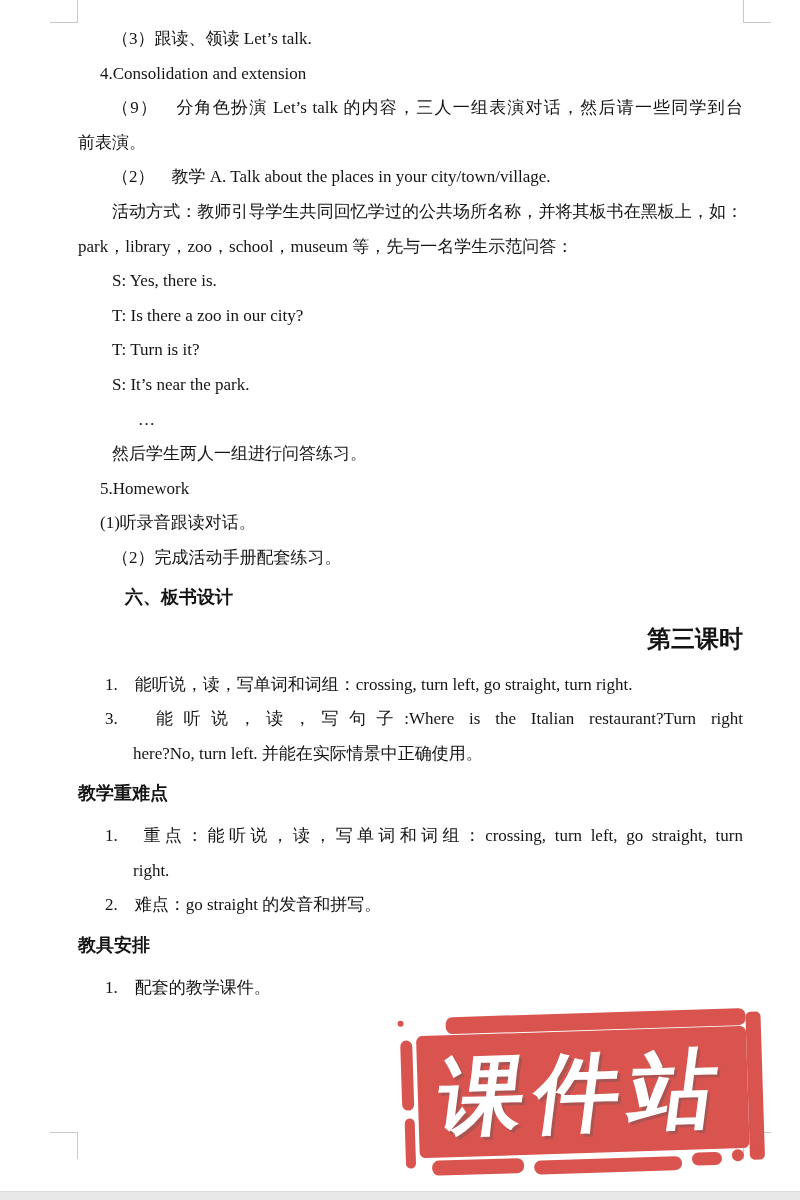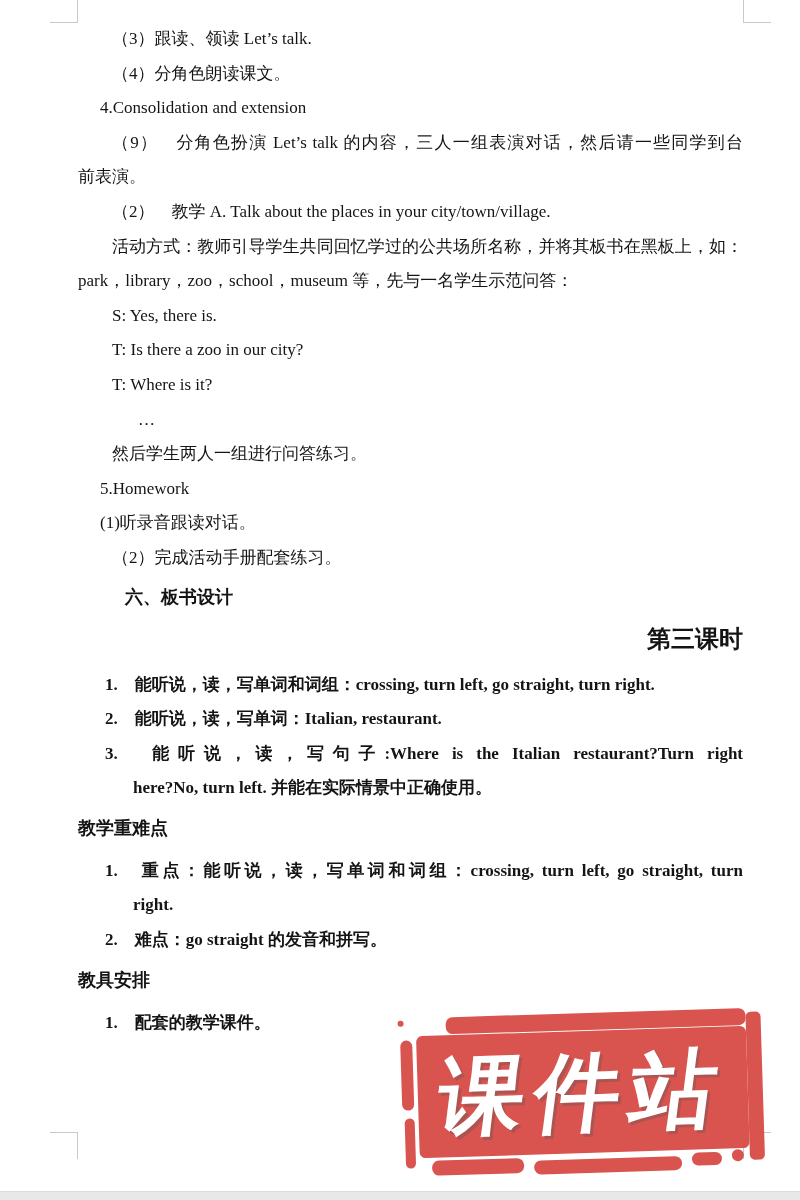--- a/index.html
+++ b/index.html
@@ -11,21 +11,21 @@
   .ind1{text-indent:22px;}
   .ind35{text-indent:60px;}
   .noind{text-indent:0;}
   .jl{text-align-last:justify;}
   .h-sub{font-family:"Liberation Sans","DejaVu Sans",sans-serif;font-weight:bold;
          font-size:18px;line-height:38px;margin:2px 0 0 47px;}
   .h-main{font-family:"Liberation Sans","DejaVu Sans",sans-serif;font-weight:bold;
           font-size:24px;line-height:46px;text-align:right;margin:0;}
   .h-sec{font-family:"Liberation Sans","DejaVu Sans",sans-serif;font-weight:bold;
          font-size:18px;line-height:40px;margin:2px 0 0 0;}
-  .list{margin-top:6px;font-weight:bold;}
+  .list{margin-top:6px;}
   .li{margin-left:27px;padding-left:28px;text-indent:-28px;font-size:17px;line-height:34.6px;text-align:justify;}
   .li-cont{margin-left:55px;padding-left:0;text-indent:0;font-size:17px;line-height:34.6px;}
   
   .mark{position:absolute;width:27px;}
   .mark.tl{left:50px;top:0;height:22px;border-right:1px solid #c9c9c9;border-bottom:1px solid #c9c9c9;}
   .mark.tr{left:743px;top:0;height:22px;border-left:1px solid #c9c9c9;border-bottom:1px solid #c9c9c9;}
   .mark.bl{left:50px;top:1132px;height:26px;border-right:1px solid #c9c9c9;border-top:1px solid #c9c9c9;}
   .mark.br{left:743px;top:1132px;height:26px;border-left:1px solid #c9c9c9;border-top:1px solid #c9c9c9;}
   
   .page-gap{position:absolute;left:0;top:1191px;width:800px;height:9px;background:#e8e8e8;border-top:1px solid #dcdcdc;}
@@ -53,42 +53,41 @@
 
 <div class="page">
 
   <div class="mark tl"></div>
   <div class="mark tr"></div>
   <div class="mark bl"></div>
   <div class="mark br"></div>
 
   <div class="content">
     <p class="ind2">（3）跟读、领读 Let’s talk.</p>
-    <p class="ind2">（4）分角色朗读课文。</p>
     <p class="ind1">4.Consolidation and extension</p>
     <p class="ind2 jl">（9）　分角色扮演 Let’s talk 的内容，三人一组表演对话，然后请一些同学到台</p>
     <p class="noind">前表演。</p>
     <p class="ind2">（2）　教学 A. Talk about the places in your city/town/village.</p>
     <p class="ind2 jl">活动方式：教师引导学生共同回忆学过的公共场所名称，并将其板书在黑板上，如：</p>
     <p class="noind">park，library，zoo，school，museum 等，先与一名学生示范问答：</p>
     <p class="ind2">S: Yes, there is.</p>
     <p class="ind2">T: Is there a zoo in our city?</p>
-    <p class="ind2">T: Where is it?</p>
+    <p class="ind2">T: Turn is it?</p>
+    <p class="ind2">S: It’s near the park.</p>
     <p class="ind35">…</p>
     <p class="ind2">然后学生两人一组进行问答练习。</p>
     <p class="ind1">5.Homework</p>
     <p class="ind1">(1)听录音跟读对话。</p>
     <p class="ind2">（2）完成活动手册配套练习。</p>
 
     <div class="h-sub">六、板书设计</div>
     <div class="h-main">第三课时</div>
 
     <div class="list">
       <div class="li">1.　能听说，读，写单词和词组：crossing, turn left, go straight, turn right.</div>
-      <div class="li">2.　能听说，读，写单词：Italian, restaurant.</div>
       <div class="li jl">3.　能听说，读，写句子:Where is the Italian restaurant?Turn right</div>
       <div class="li-cont">here?No, turn left. 并能在实际情景中正确使用。</div>
     </div>
 
     <div class="h-sec">教学重难点</div>
     <div class="list">
       <div class="li jl">1.　重点：能听说，读，写单词和词组：crossing, turn left, go straight, turn</div>
       <div class="li-cont">right.</div>
       <div class="li">2.　难点：go straight 的发音和拼写。</div>
     </div>

